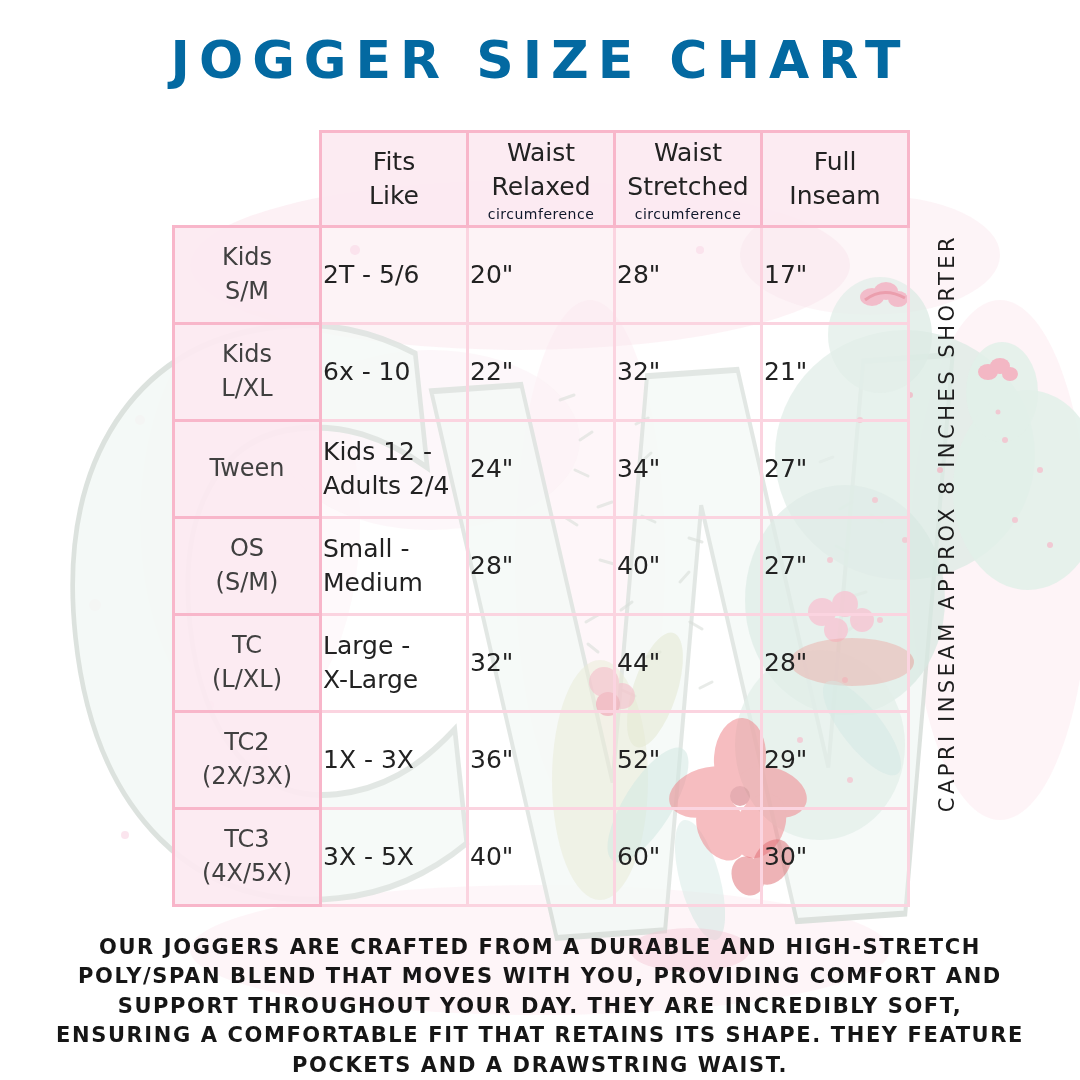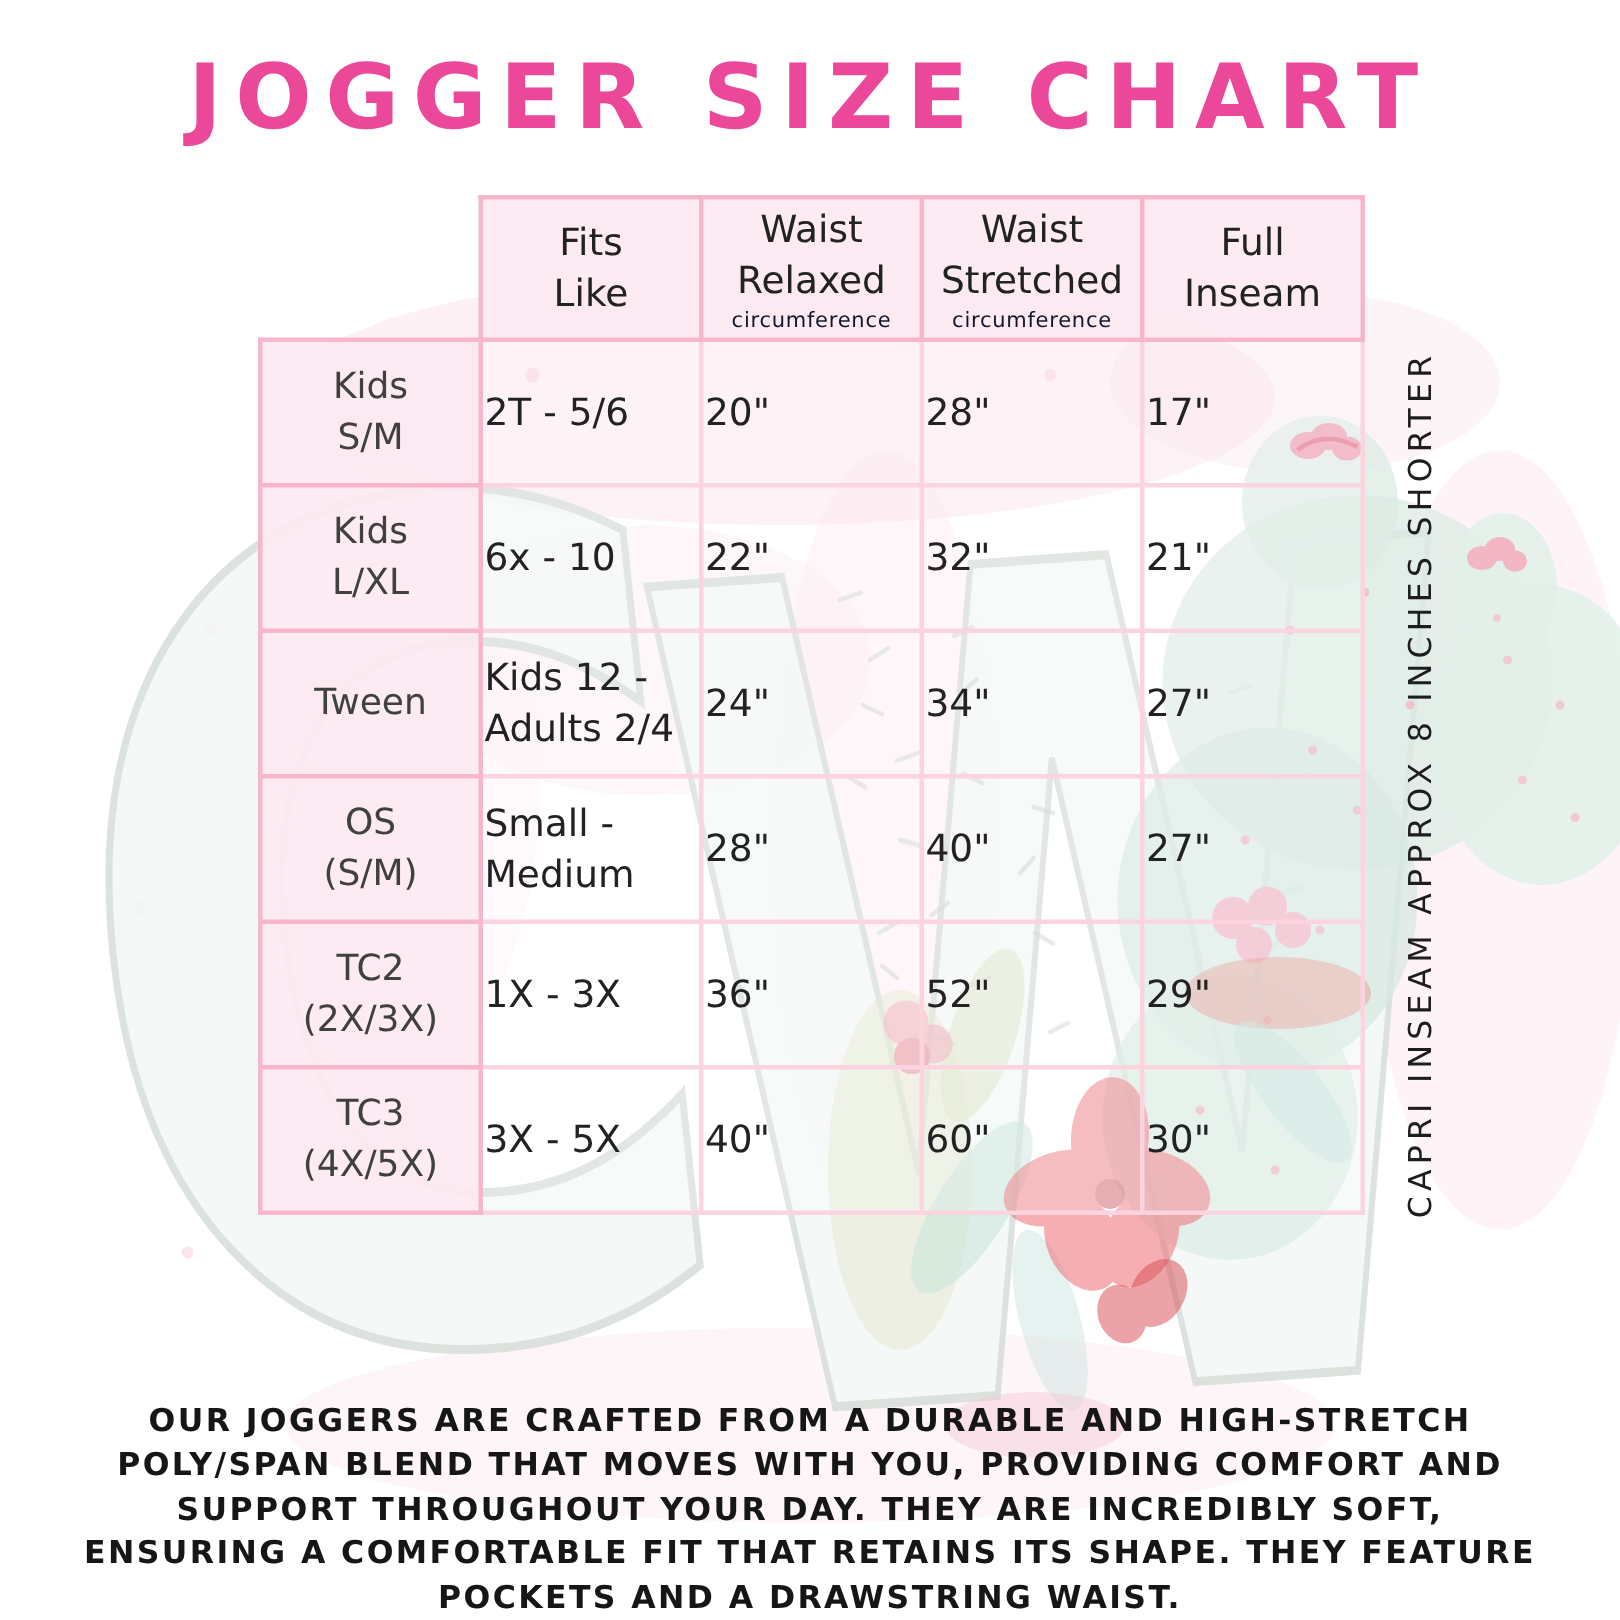--- a/index.html
+++ b/index.html
@@ -3,21 +3,21 @@
 <meta charset="utf-8">
 <style>
   html,body{margin:0;padding:0;background:#ffffff;}
   .canvas{
     position:relative;width:1080px;height:1080px;background:#ffffff;
     overflow:hidden;font-family:"DejaVu Sans",sans-serif;color:#232323;
   }
   .watermark{position:absolute;left:0;top:0;z-index:0;}
   .title{
     position:absolute;top:30px;left:0;width:100%;margin:0;text-align:center;
-    font-size:60px;font-weight:bold;letter-spacing:9px;z-index:2;color:#ec4899;
+    font-size:52px;font-weight:bold;letter-spacing:9px;z-index:2;color:#0369a1;
     white-space:nowrap;
   }
   .size-table{
     position:absolute;left:172px;top:130px;z-index:2;
     border-collapse:collapse;table-layout:fixed;padding-left:44px;
   }
   .size-table col{width:147px;}
   .header-row{height:95px;}
   .data-row{height:97px;}
   .head,.rlabel{
@@ -243,20 +243,29 @@
       <tr class="data-row">
         <th class="rlabel">OS
 (S/M)</th>
         <td class="dcell">Small -
 Medium</td>
         <td class="dcell">28"</td>
         <td class="dcell">40"</td>
         <td class="dcell">27"</td>
       </tr>
       <tr class="data-row">
+        <th class="rlabel">TC
+(L/XL)</th>
+        <td class="dcell">Large -
+X-Large</td>
+        <td class="dcell">32"</td>
+        <td class="dcell">44"</td>
+        <td class="dcell">28"</td>
+      </tr>
+      <tr class="data-row">
         <th class="rlabel">TC2
 (2X/3X)</th>
         <td class="dcell">1X - 3X</td>
         <td class="dcell">36"</td>
         <td class="dcell">52"</td>
         <td class="dcell">29"</td>
       </tr>
       <tr class="data-row">
         <th class="rlabel">TC3
 (4X/5X)</th>

